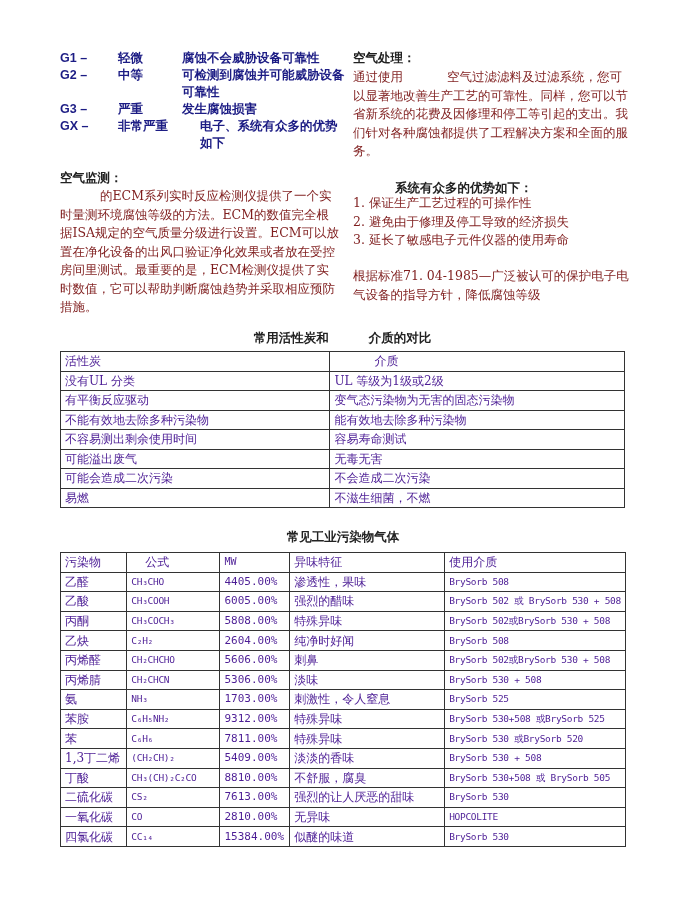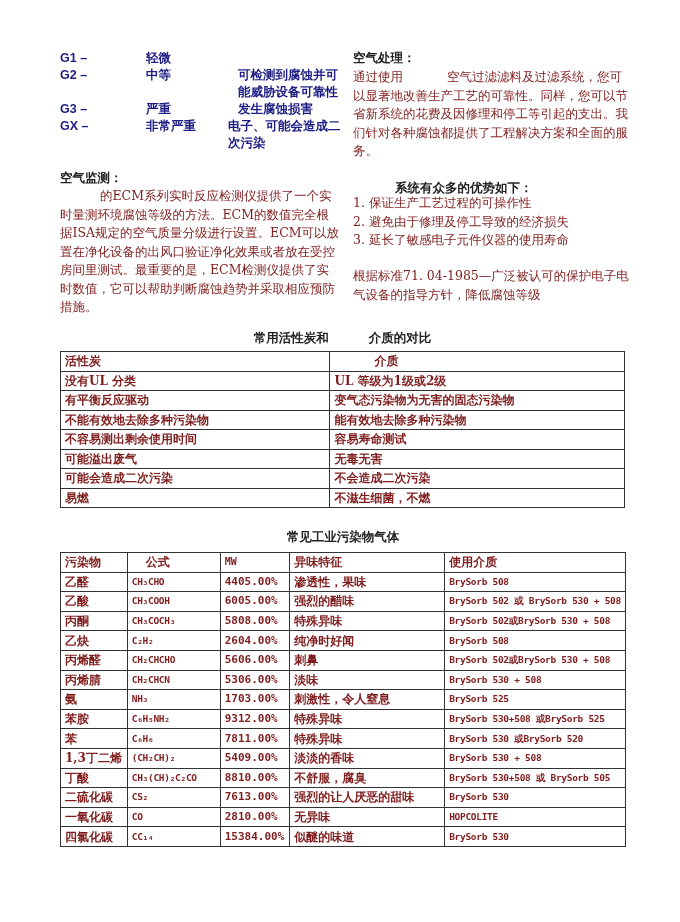--- a/index.html
+++ b/index.html
@@ -1,57 +1,58 @@
 <!DOCTYPE html>
 <html><head>
 <meta charset="utf-8">
 <style>
   html, body { margin:0; padding:0; background:#ffffff; }
   body { width:680px; height:922px; position:relative; overflow:hidden;
          font-family:"DejaVu Serif","Liberation Serif",serif; color:#1a1a1a; }
   .abs { position:absolute; }
   .grade { font-family:"Liberation Sans","DejaVu Sans",sans-serif; font-weight:bold;
            color:#1c1c84; font-size:12.5px; line-height:17px; }
-  .grade .row { display:flex;gap:28px; }
+  .grade .row { display:flex; }
   .grade .code { width:58px; flex:none; white-space:nowrap; }
   .grade .lvl { width:64px; flex:none; white-space:nowrap; }
   .grade .desc { flex:1; }
   .head { font-family:"DejaVu Sans","Liberation Sans",sans-serif; font-size:12.5px; font-weight:bold; color:#222; }
   .para { font-size:12.5px; line-height:18.5px; color:#7f1d1d; }
   .center-title { font-family:"DejaVu Sans","Liberation Sans",sans-serif; font-weight:bold; font-size:12.5px; color:#222; text-align:center; }
-  table { border-collapse:collapse; position:absolute; font-size:12px; color:#7f1d1d;font-weight:bold; }
+  table { border-collapse:collapse; position:absolute; font-size:12px; color:#4c1d95; }
   td { border:1px solid #333; padding:0 4px; height:18.5px; line-height:18px; white-space:nowrap; }
   .t2 td { height:18.6px; }
   .small { font-size:9.5px; font-family:"DejaVu Sans Mono","Liberation Mono",monospace; letter-spacing:-0.3px; }
   .mw { font-family:"DejaVu Sans Mono","Liberation Mono",monospace; font-size:11px; }
   .thc { text-align:left; }
 </style>
 </head>
 <body>
 
 <div class="abs grade" style="left:60px; top:50px; width:285px;">
   <div class="row">
     <span class="code">G1 –</span>
     <span class="lvl">轻微</span>
+    <span class="desc">腐蚀不会威胁设备可靠性</span>
   </div>
   <div class="row">
     <span class="code">G2 –</span>
     <span class="lvl">中等</span>
     <span class="desc">可检测到腐蚀并可能威胁设备可靠性</span>
   </div>
   <div class="row">
     <span class="code">G3 –</span>
     <span class="lvl">严重</span>
     <span class="desc">发生腐蚀损害</span>
   </div>
   <div class="row">
     <span class="code">GX –</span>
     <span class="desc" style="display:flex;">
       <span style="width:82px;flex:none;white-space:nowrap;">非常严重</span>
-      <span>电子、可能会造成二次污染</span>
+      <span>电子、系统有众多的优势如下</span>
     </span>
   </div>
 </div>
 
 <div class="abs head" style="left:60px; top:170px;">空气监测：</div>
 <div class="abs para" style="left:60px; top:187px; width:280px; text-indent:40px;">的ECM系列实时反应检测仪提供了一个实时量测环境腐蚀等级的方法。ECM的数值完全根据ISA规定的空气质量分级进行设置。ECM可以放置在净化设备的出风口验证净化效果或者放在受控房间里测试。最重要的是，ECM检测仪提供了实时数值，它可以帮助判断腐蚀趋势并采取相应预防措施。</div>
 
 <div class="abs head" style="left:353px; top:50px;">空气处理：</div>
 <div class="abs para" style="left:353px; top:68px; width:280px;">
   <span>通过使用</span><span style="display:inline-block;width:44px;"></span><span>空气过滤滤料及过滤系统，您可以显著地改善生产工艺的可靠性。同样，您可以节省新系统的花费及因修理和停工等引起的支出。我们针对各种腐蚀都提供了工程解决方案和全面的服务。</span>

